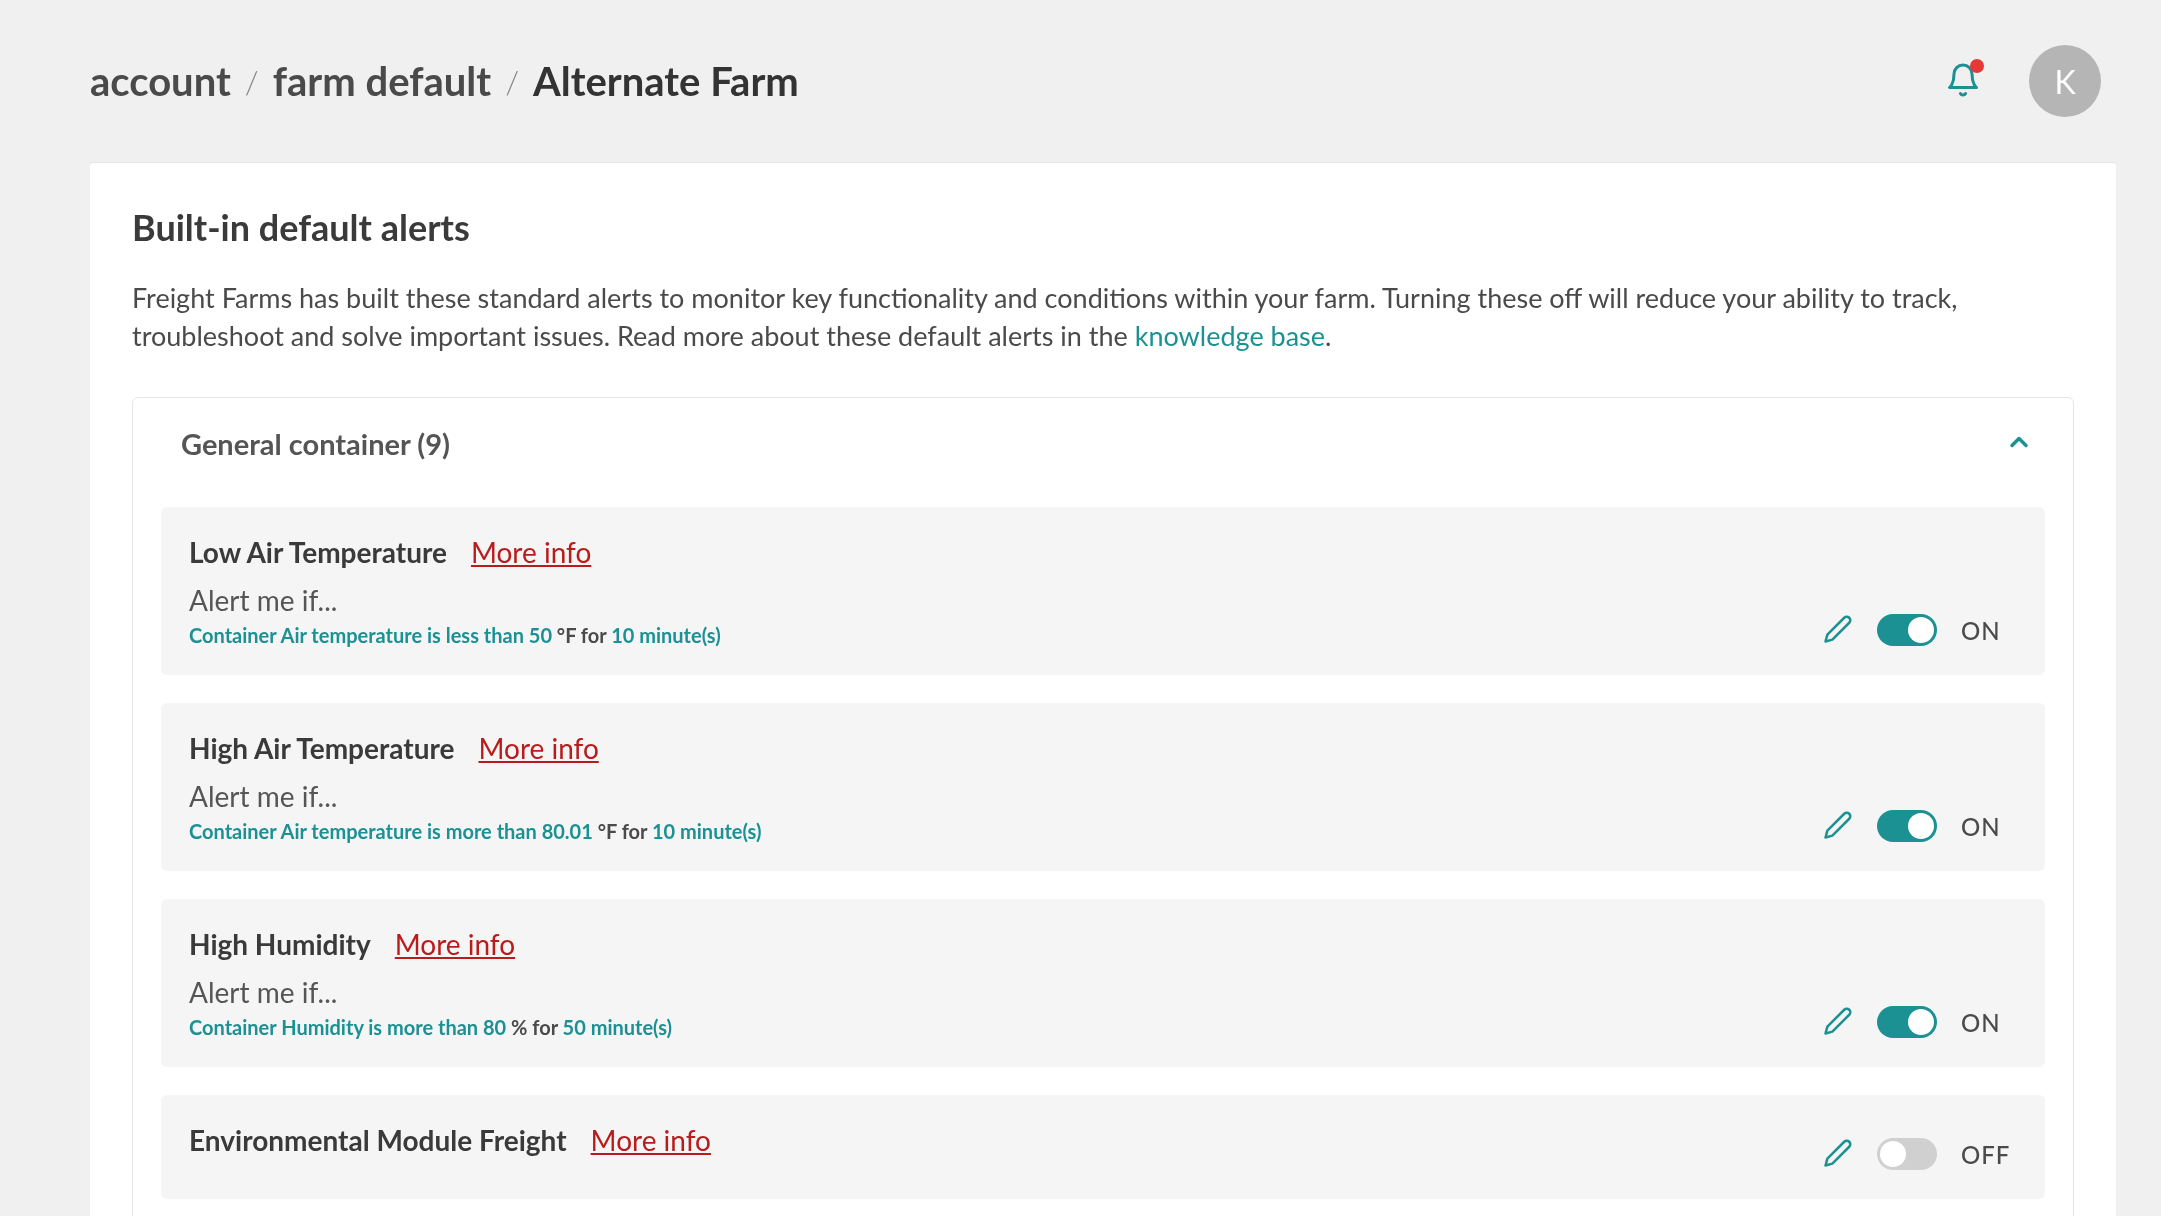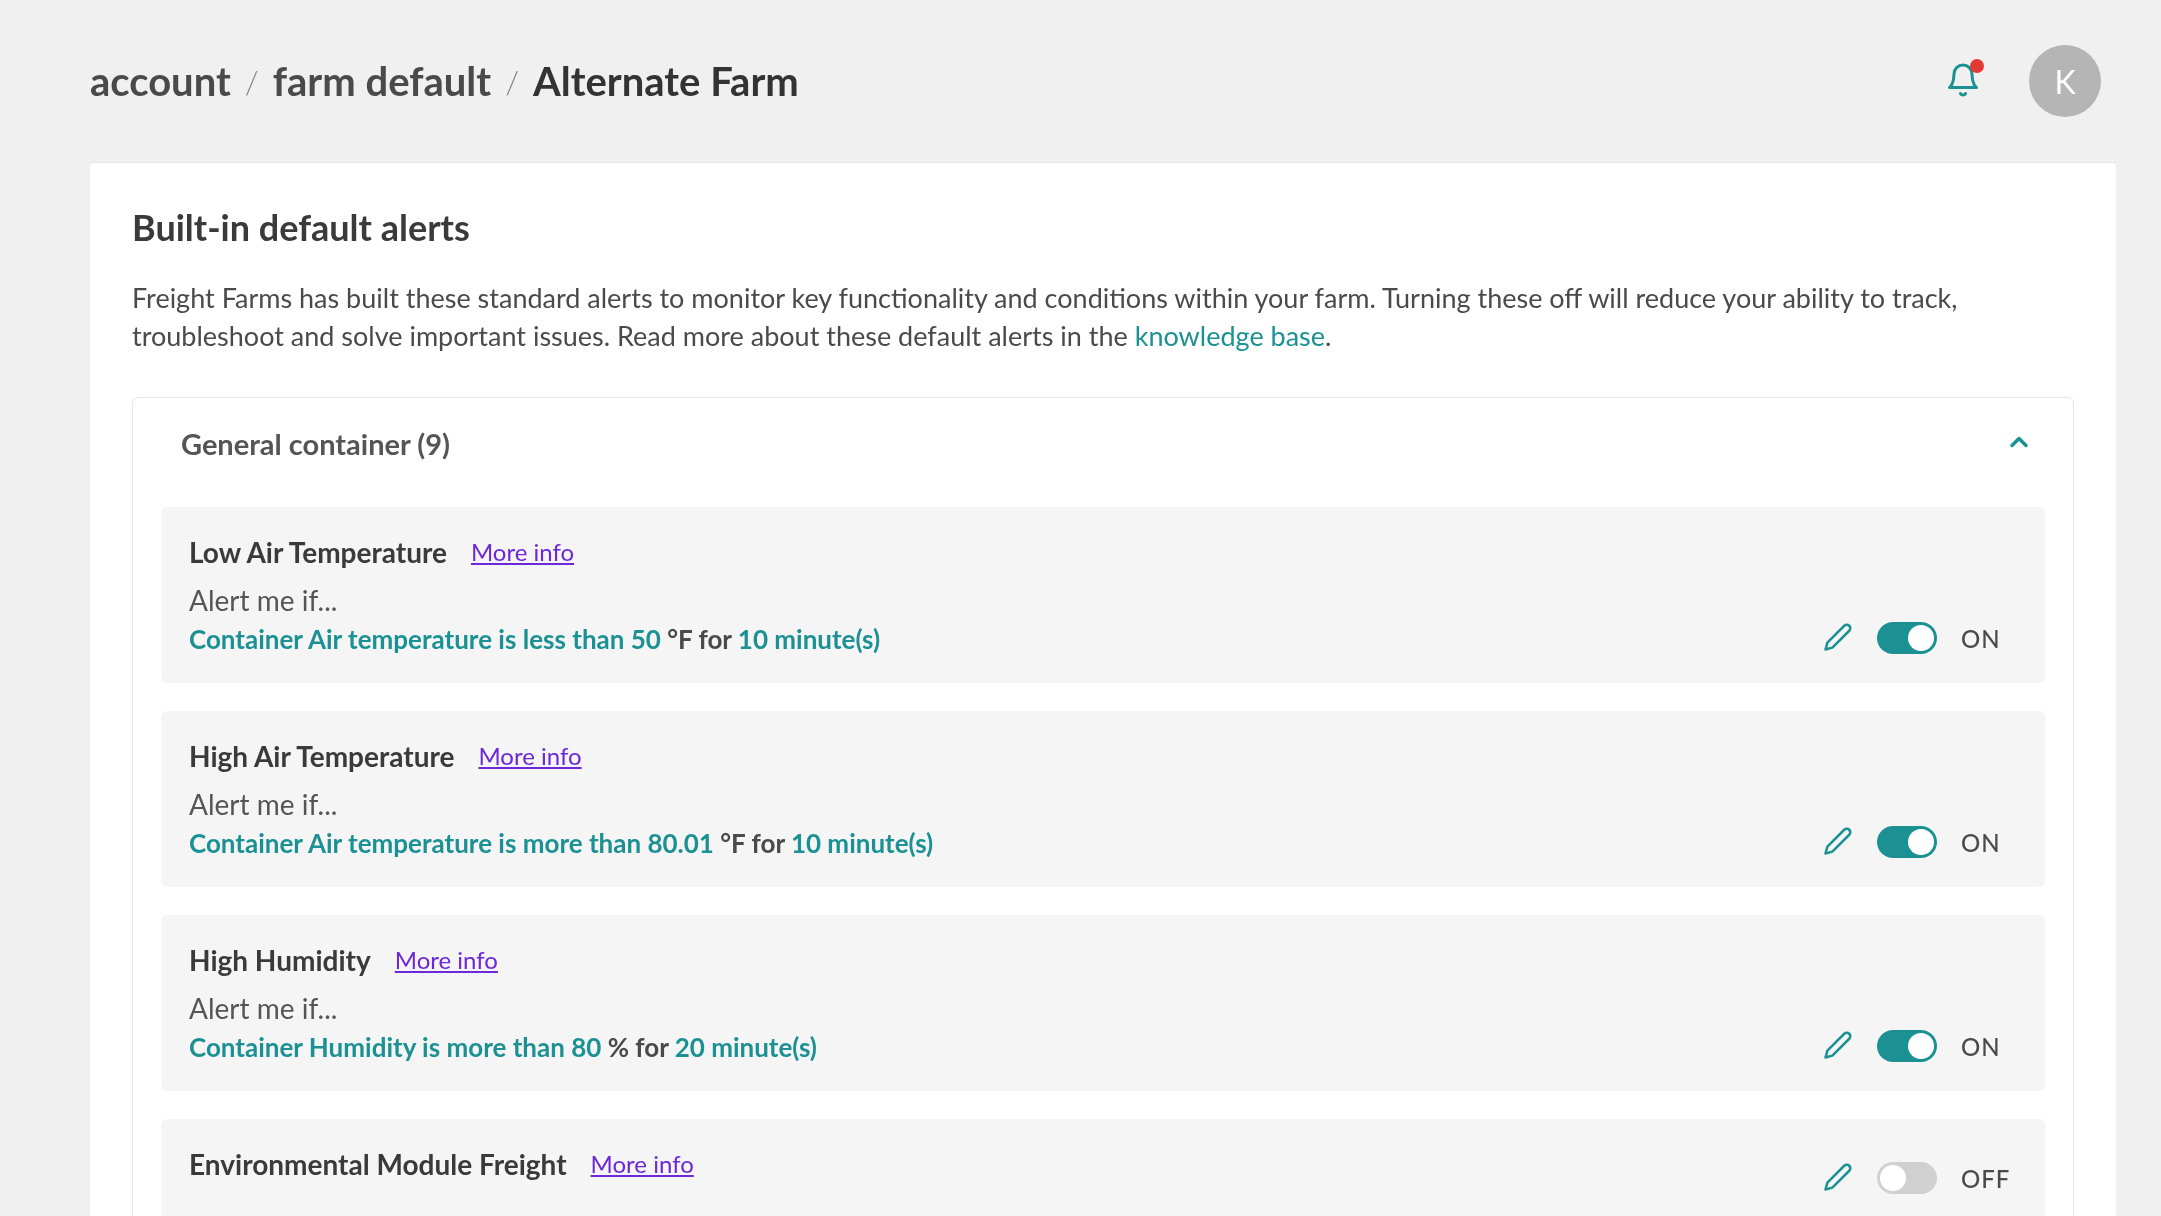--- a/index.html
+++ b/index.html
@@ -140,31 +140,31 @@
       align-items: center;
       gap: 24px;
       margin-bottom: 14px;
     }
     .alert-title {
       font-size: 28px;
       font-weight: 700;
       color: #3a3a3a;
     }
     .more-info {
-      color: #6d28d9;
+      color: #b91c1c;
       text-decoration: underline;
-      font-size: 24px;
+      font-size: 28px;
     }
     .alert-subtitle {
       font-size: 28px;
       color: #555;
       margin-bottom: 6px;
     }
     .alert-condition {
-      font-size: 26px;
+      font-size: 20px;
       font-weight: 700;
       color: #1b9193;
     }
     .alert-condition .static {
       color: #4a4a4a;
     }
     .alert-right {
       display: flex;
       align-items: center;
       gap: 24px;
@@ -303,21 +303,21 @@
                 <span class="toggle-label">ON</span>
               </div>
             </div>
             <div class="alert-item">
               <div class="alert-left">
                 <div class="alert-title-row">
                   <span class="alert-title">High Humidity</span>
                   <a href="#" class="more-info">More info</a>
                 </div>
                 <div class="alert-subtitle">Alert me if...</div>
-                <div class="alert-condition"><span>Container Humidity is more than 80</span><span class="static"> % for </span><span>20 minute(s)</span></div>
+                <div class="alert-condition"><span>Container Humidity is more than 80</span><span class="static"> % for </span><span>50 minute(s)</span></div>
               </div>
               <div class="alert-right">
                 <span class="edit-icon"><svg viewBox="0 0 24 24" fill="none" stroke="#1b9193" stroke-width="2" stroke-linecap="round" stroke-linejoin="round">
                     <path d="M17 3a2.828 2.828 0 1 1 4 4L7.5 20.5 2 22l1.5-5.5L17 3z"></path>
                   </svg></span>
                 <div class="toggle on">
                   <div class="knob"></div>
                 </div>
                 <span class="toggle-label">ON</span>
               </div>

